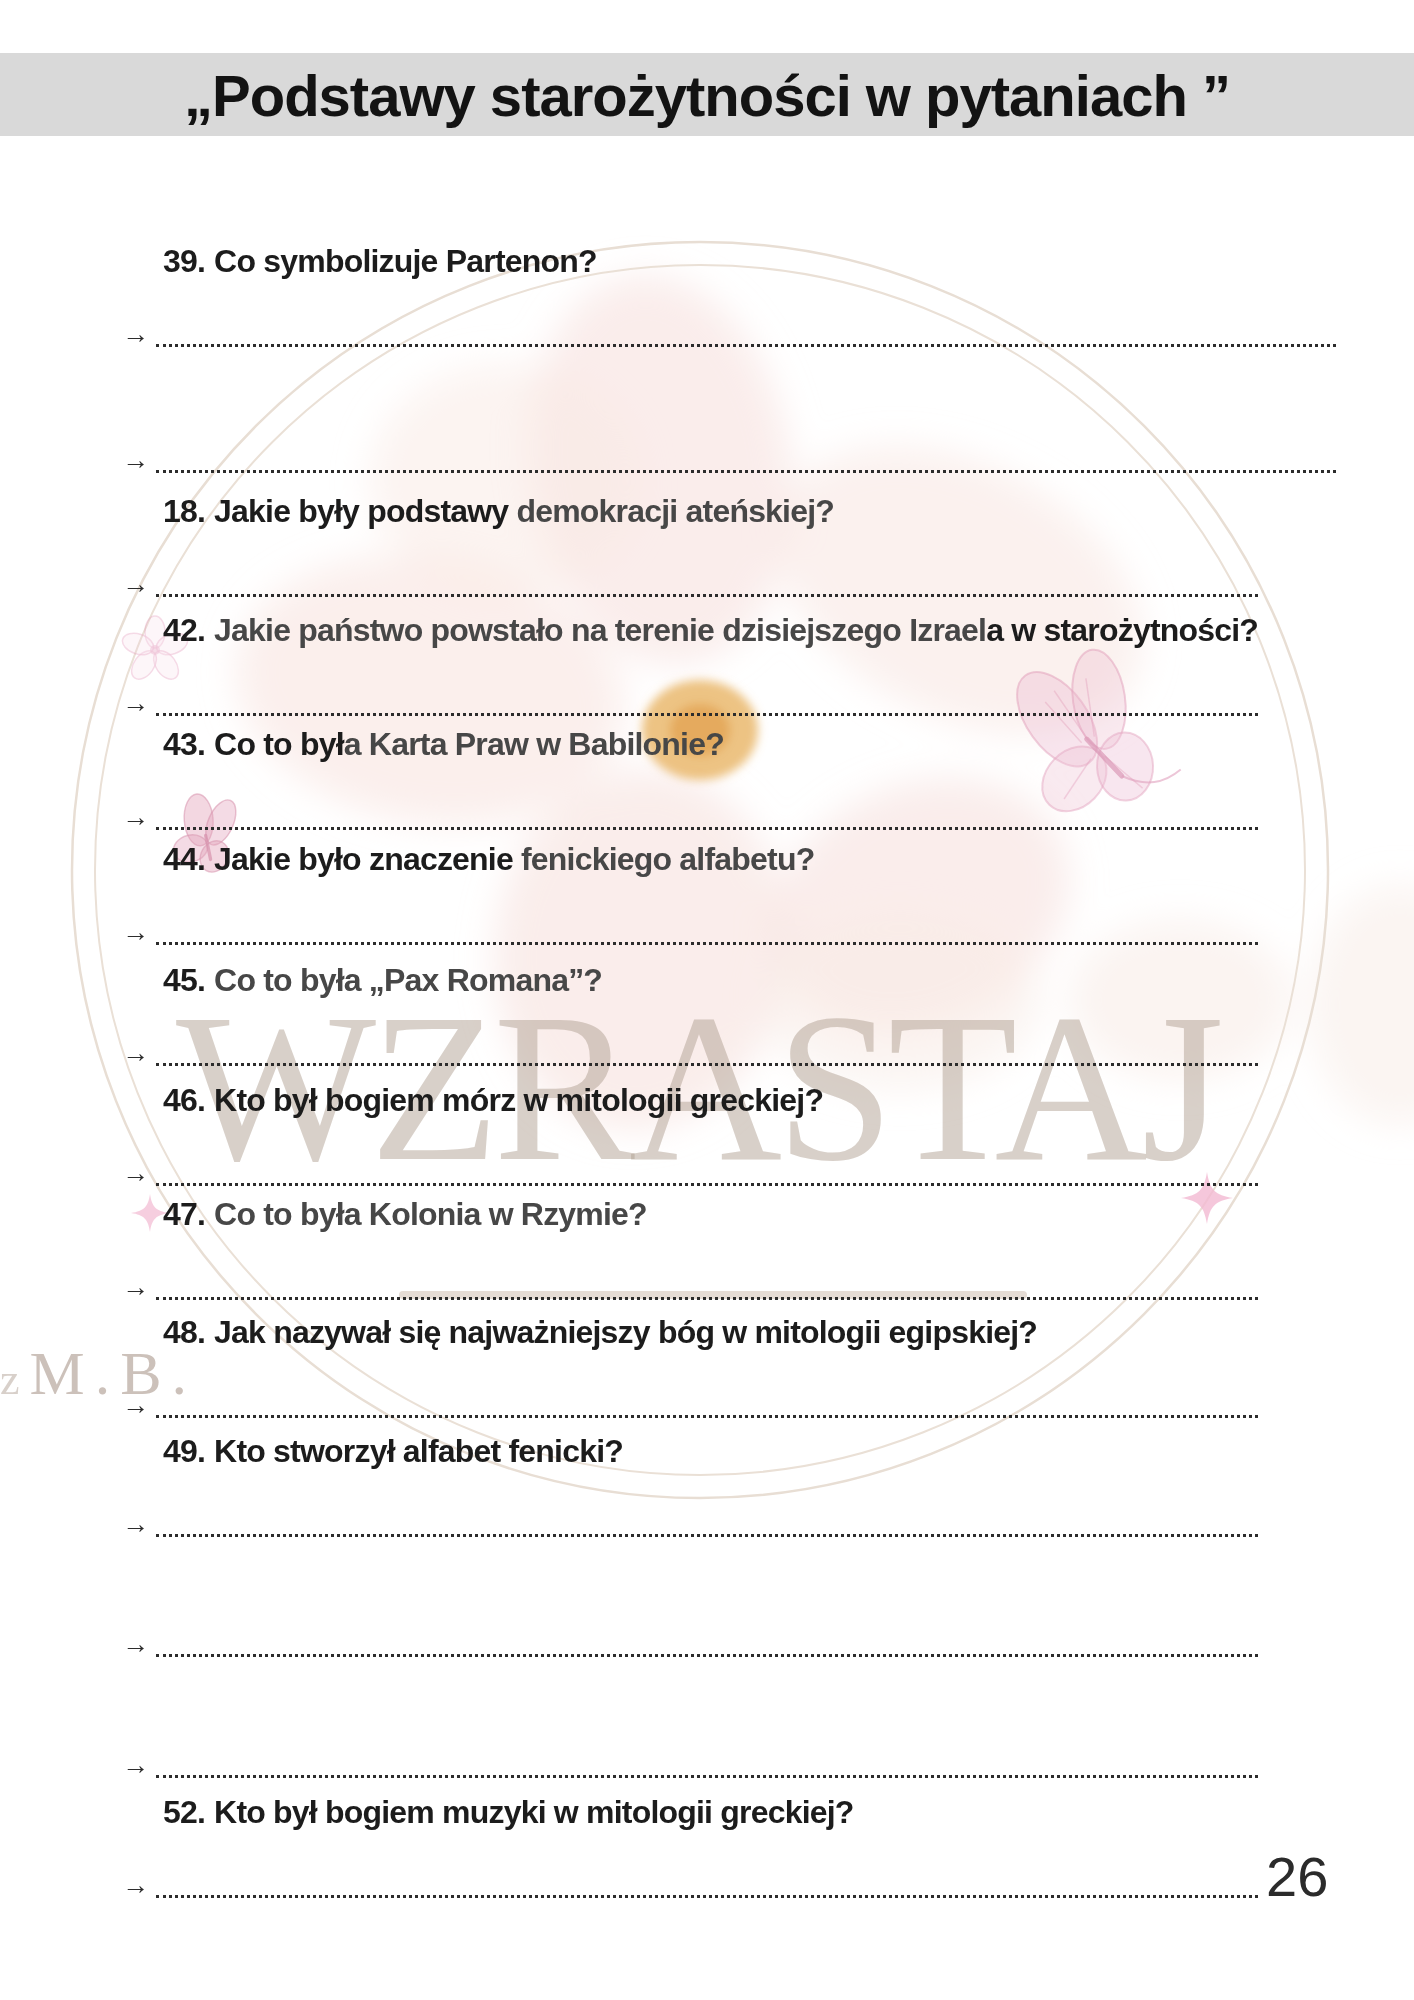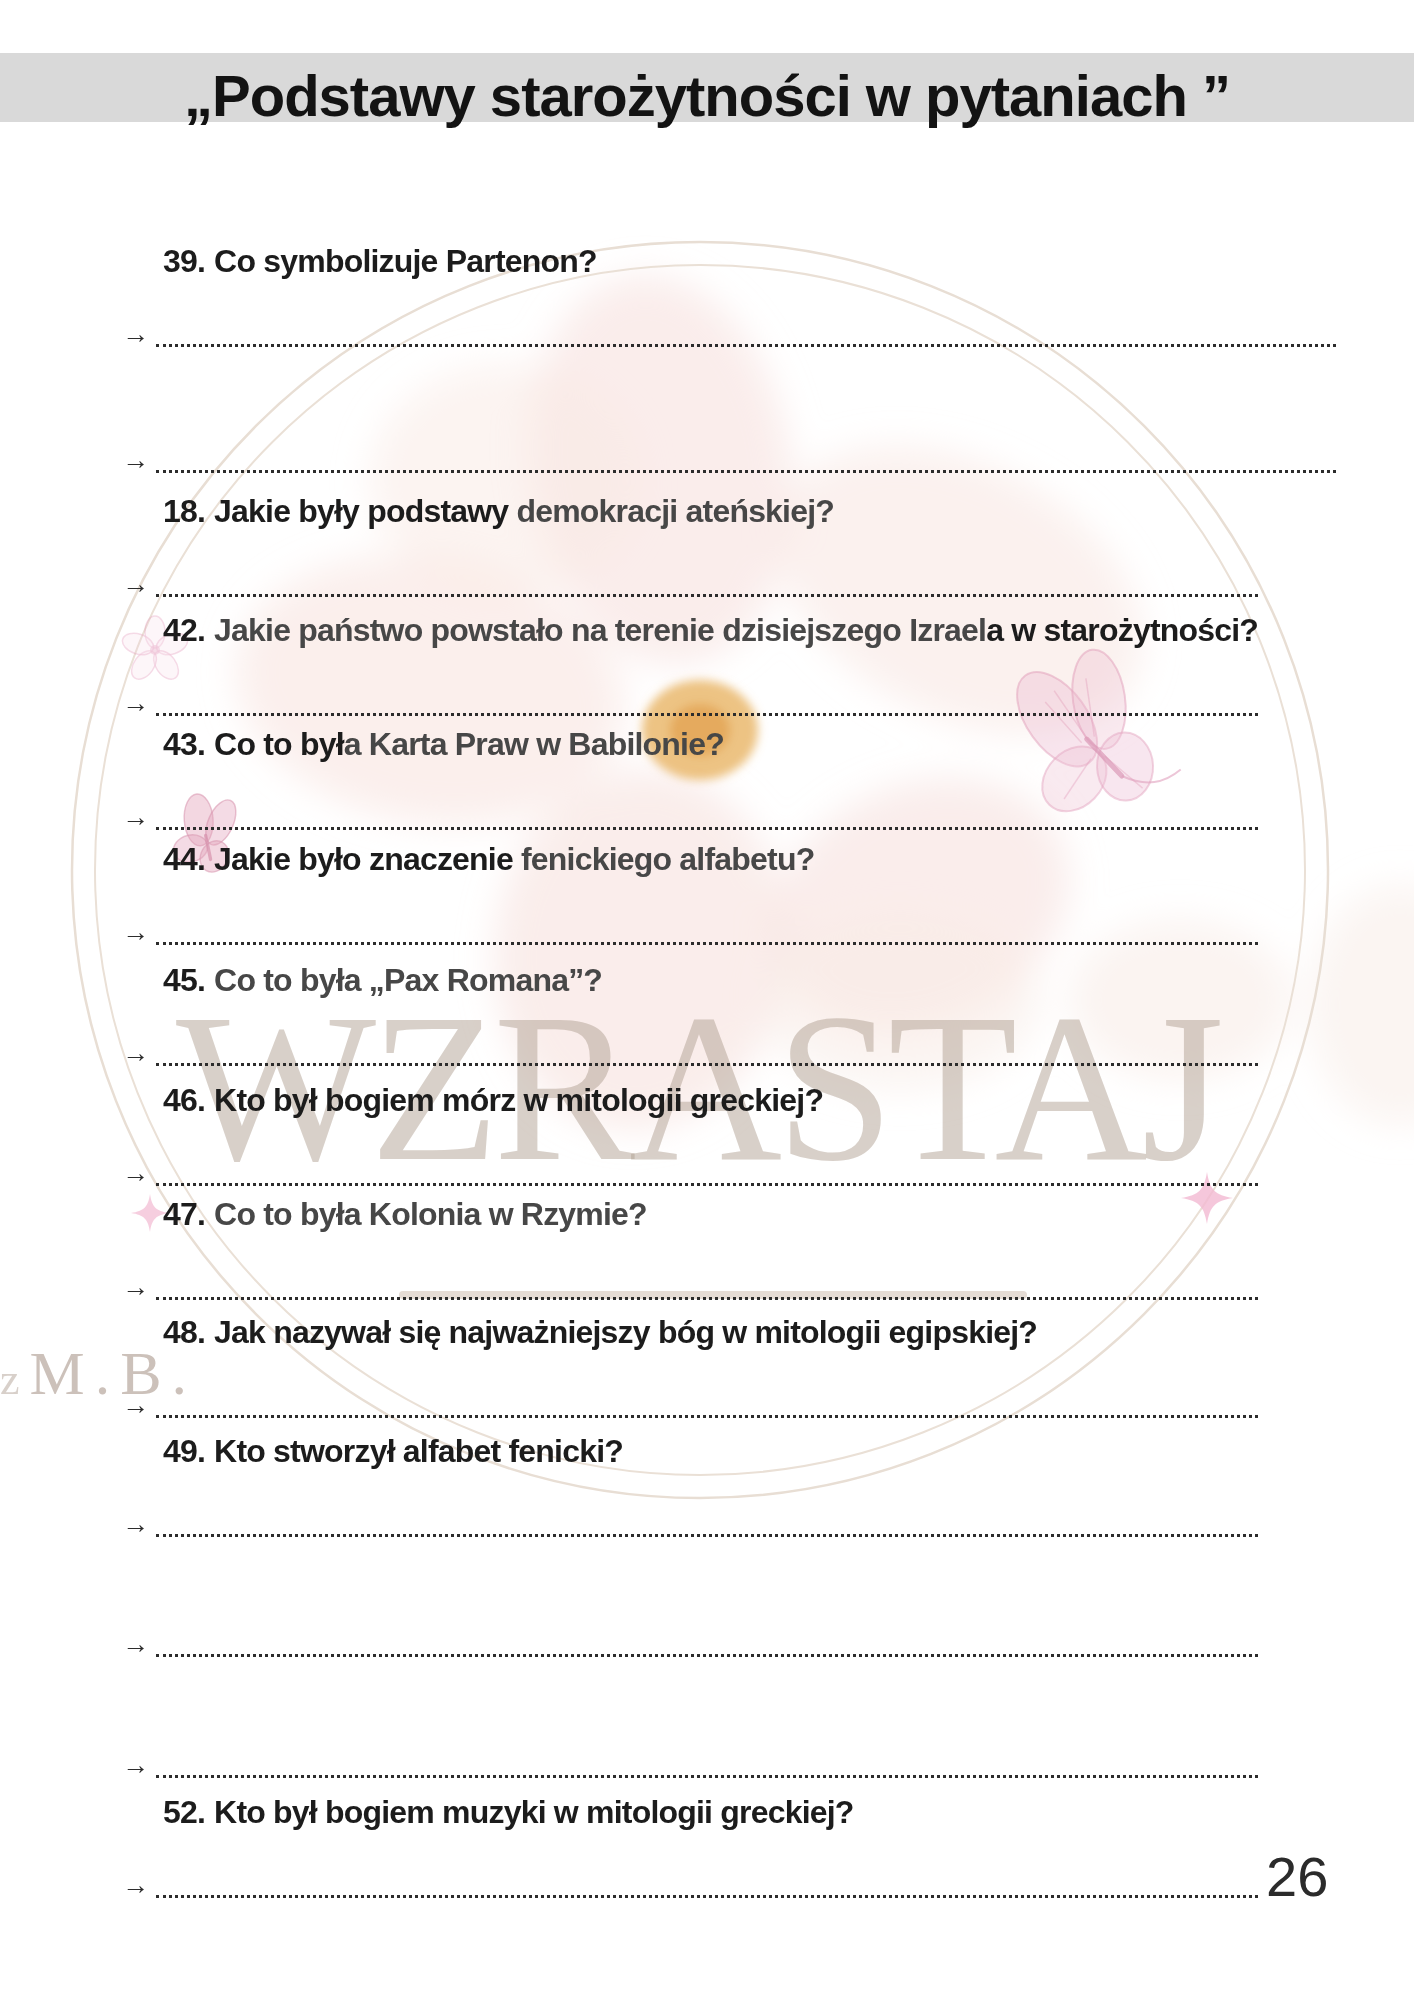--- a/index.html
+++ b/index.html
@@ -30,21 +30,21 @@
     left:0;top:1338px;width:1254px;text-align:left;
     font-family:"Liberation Serif",serif;
     color:rgba(170,152,140,0.6);
     white-space:nowrap;
   }
   .wm-sub .sub-small{font-size:44px;color:rgba(178,162,150,0.5);letter-spacing:6px;}
   .wm-sub .sub-main{font-size:62px;letter-spacing:10px;}
   
   .titlebar{
     position:absolute;z-index:2;
-    top:53px;left:0;right:0;height:69px;
+    top:53px;left:0;right:0;height:83px;
     background:#d9d9d9;
   }
   .titlebar h1{
     margin:0;height:83px;line-height:86px;
     text-align:center;
     font-size:58px;font-weight:700;letter-spacing:-1px;
     color:#131313;
     font-family:"Liberation Sans",sans-serif;
   }
   

